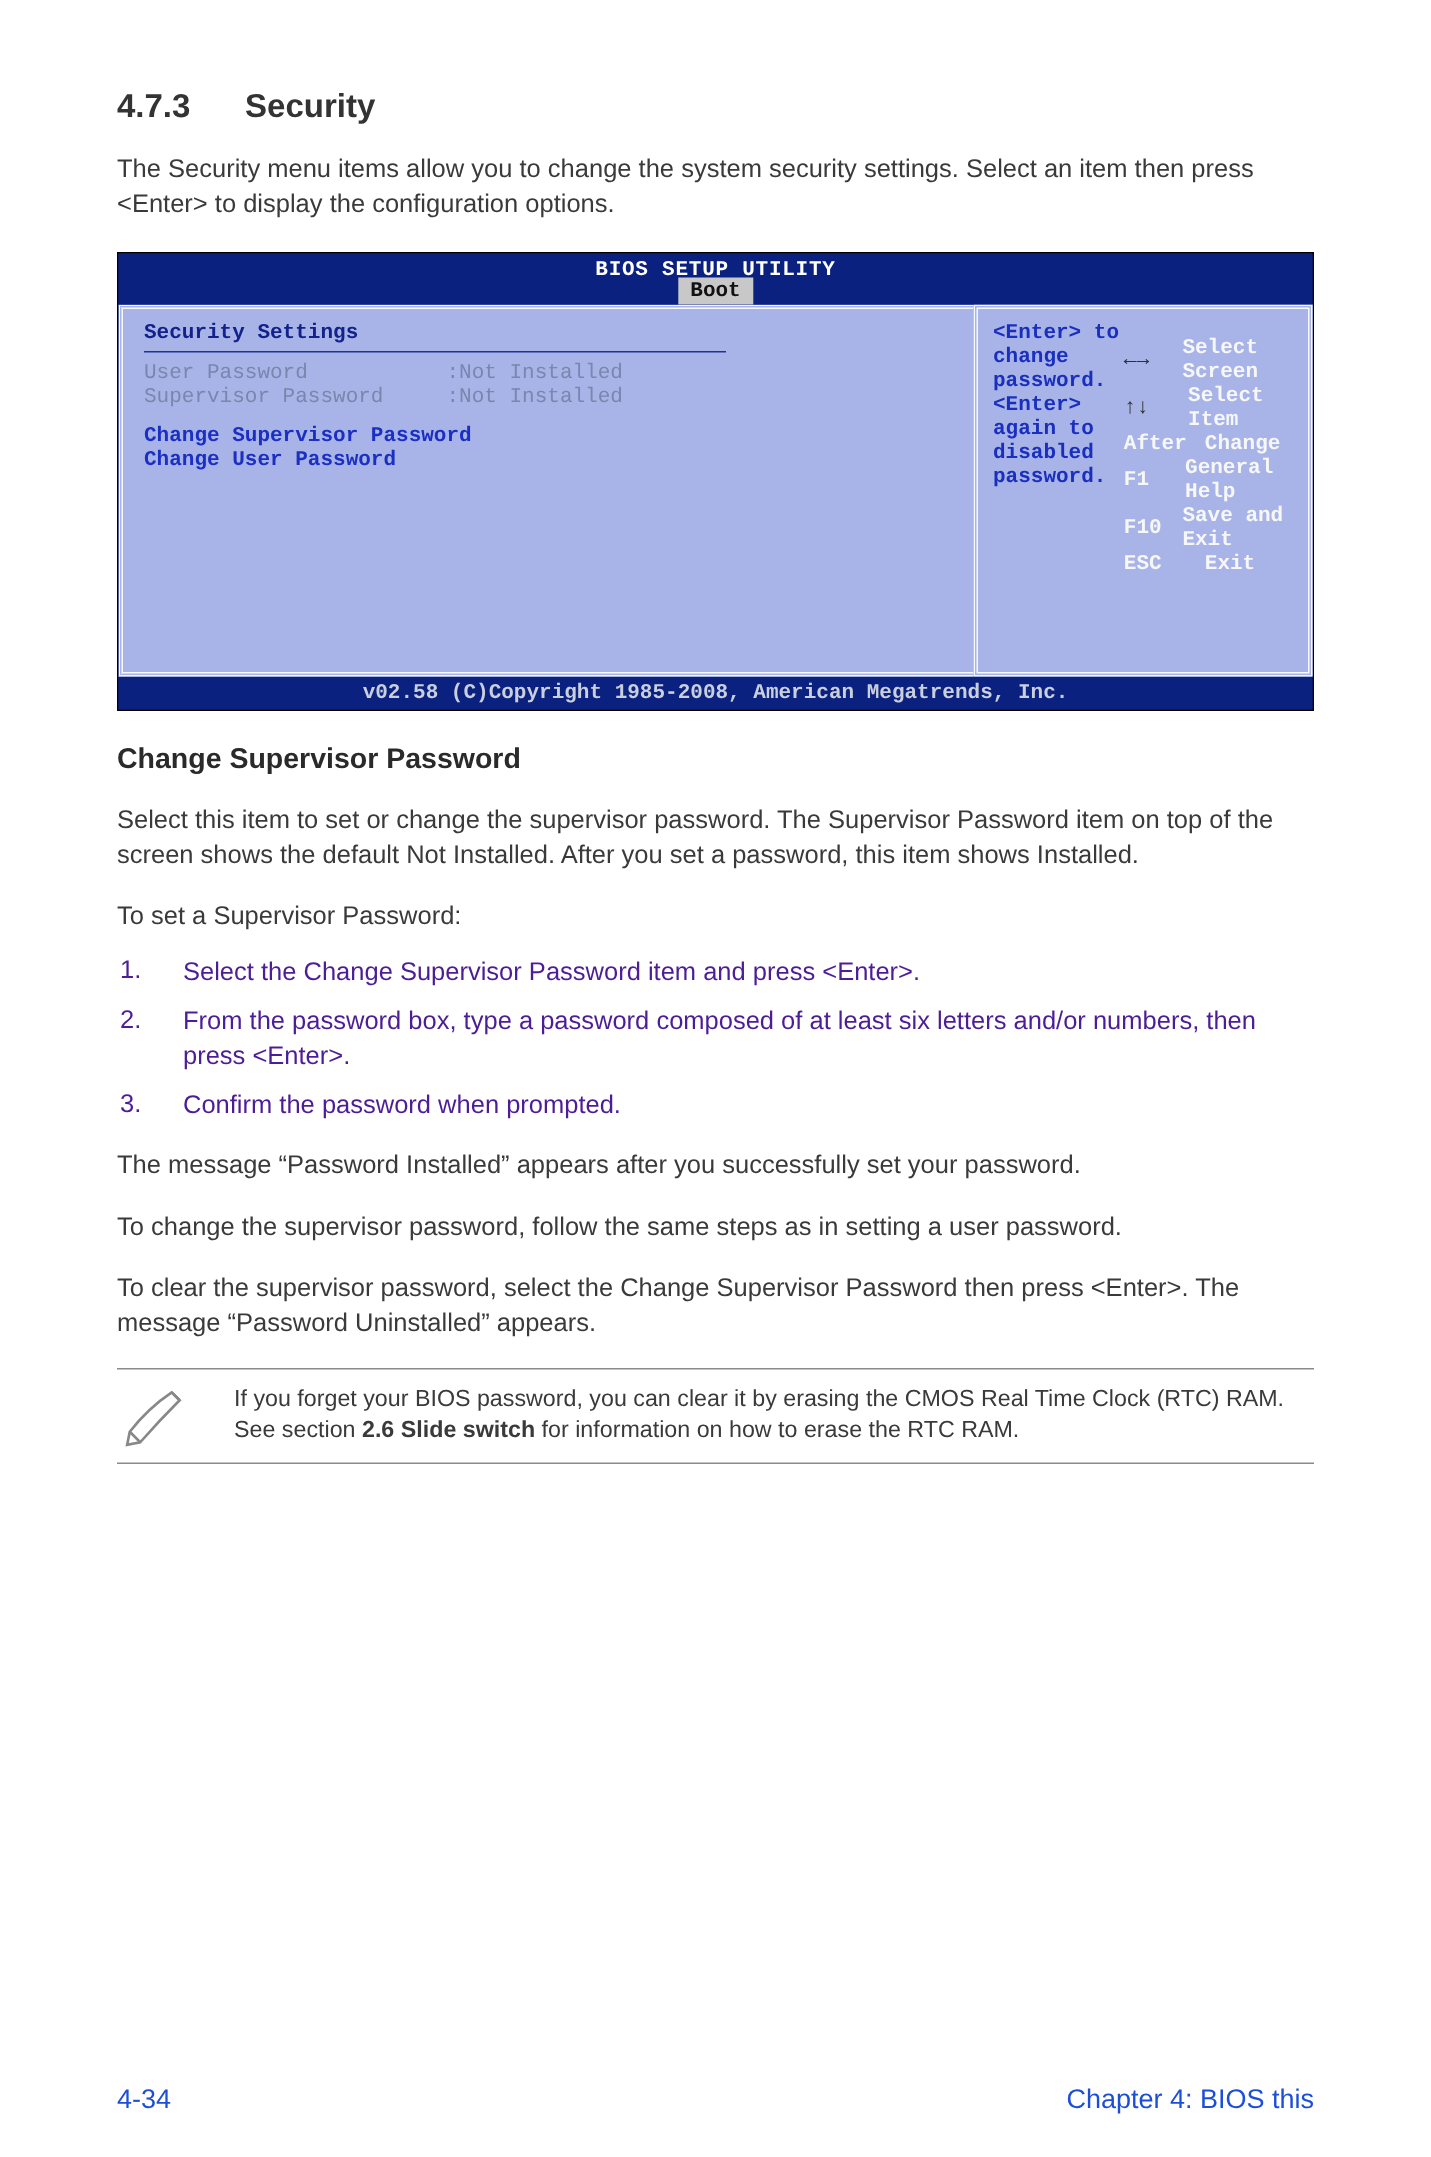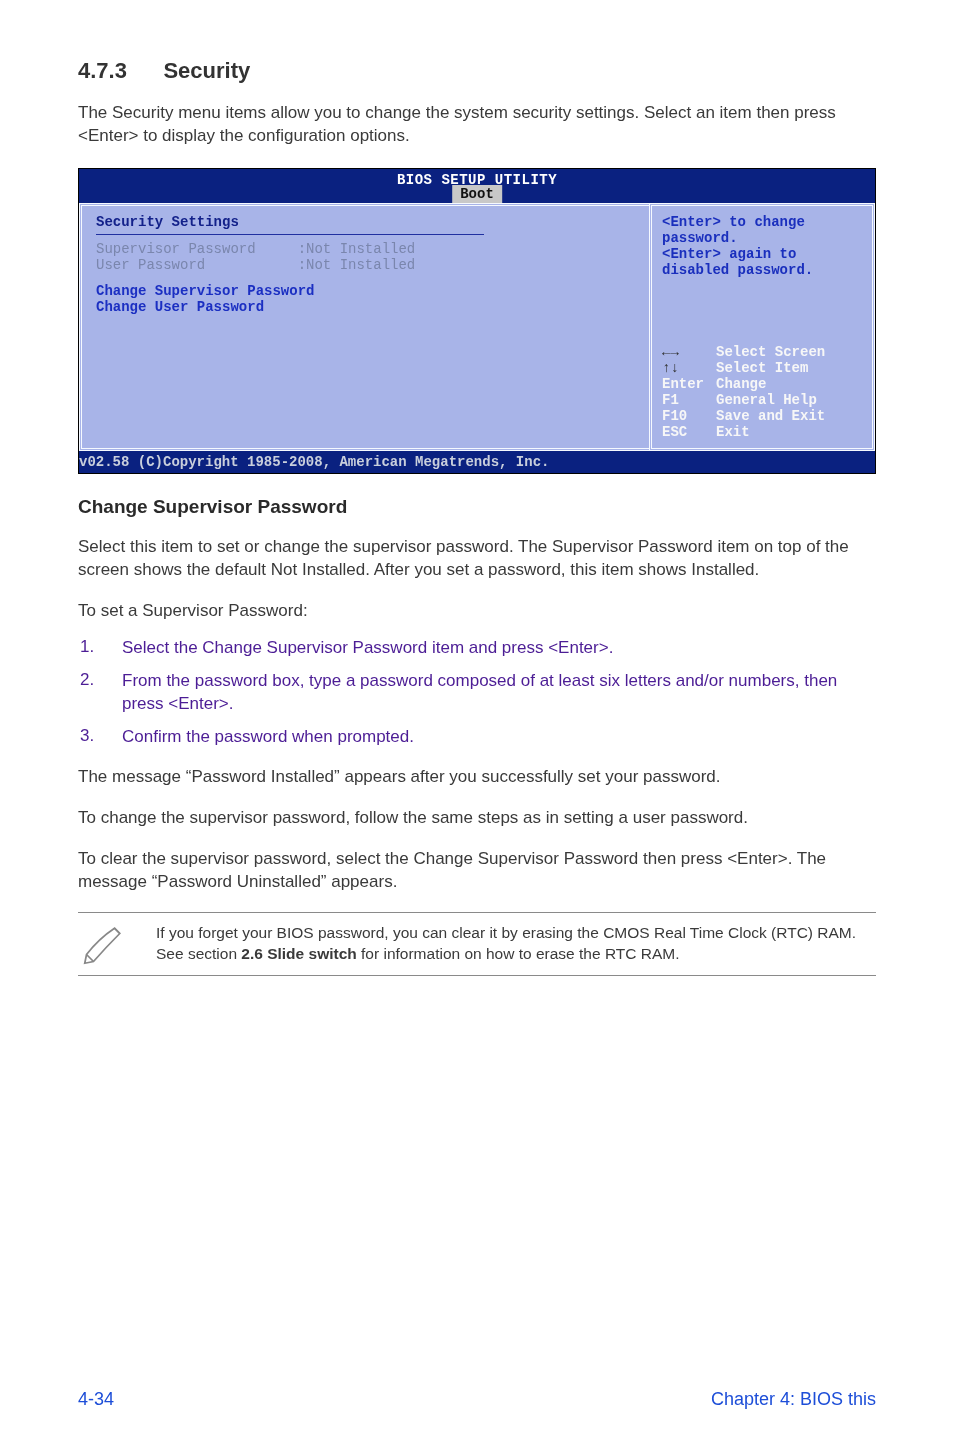--- a/index.html
+++ b/index.html
@@ -73,22 +73,22 @@
     min-height: 248px;
   }
   .bios-right {
     width: 226px;
     background: #a8b4e8;
     border: 3px double #f5f9ff;
     padding: 8px 10px;
     min-height: 248px;
     color: #1a2fbd;
     display: flex;
-    flex-direction: column;
-    justify-content: space-between;
+    flex-direction: row;
+    justify-content: flex-end;
   }
   .bios-left .sec-head {
     color: #13218a;
     font-weight: bold;
   }
   .bios-left .rule {
     border-top: 1px solid #2030a0;
     margin: 4px 0 6px 0;
     width: 72%;
   }
@@ -103,21 +103,21 @@
   .help-top { font-weight: bold; }
   .help-bottom { font-weight: bold; margin-top: 10px; }
   .hb-line { display: flex; gap: 8px; align-items: center; }
   .hb-key { width: 46px; color: #f7f7f7; }
   .hb-text { color: #f7f7f7; }
   .arrow-lr { color:#2f2f2f; font-weight:bold; }
   .arrow-ud { color:#2f2f2f; font-weight:bold; }
   .bios-footer {
     background: #0a2180;
     color: #c9cfdc;
-    text-align: left;
+    text-align: center;
     padding: 3px 0;
     font-weight: bold;
   }
   h3.sub {
     font-size: 19px;
     font-weight: bold;
     margin-top: 22px;
     color: #2a2a2a;
   }
   ol.steps {
@@ -185,42 +185,42 @@
 
 <div class="bios-box">
   <div class="bios-header">
     <div class="bios-header-title">BIOS SETUP UTILITY</div>
     <span class="bios-tab">Boot</span>
   </div>
   <div class="bios-body">
     <div class="bios-left">
       <div class="sec-head">Security Settings</div>
       <div class="rule"></div>
+      <div class="bios-row bios-gray"><span>User Password</span>           <span>:Not Installed</span></div>
       <div class="bios-row bios-gray"><span>Supervisor Password</span>     <span>:Not Installed</span></div>
-      <div class="bios-row bios-gray"><span>User Password</span>           <span>:Not Installed</span></div>
       <div style="height:10px"></div>
       <div class="bios-blue">Change Supervisor Password</div>
       <div class="bios-blue">Change User Password</div>
     </div>
     <div class="bios-right">
       <div class="help-top">
         <div>&lt;Enter&gt; to change password.</div>
         <div>&lt;Enter&gt; again to disabled password.</div>
       </div>
       <div class="help-bottom">
         <div class="hb-line">
           <span class="hb-key arrow-lr">←→</span>
           <span class="hb-text">Select Screen</span>
         </div>
         <div class="hb-line">
           <span class="hb-key arrow-ud">↑↓</span>
           <span class="hb-text">Select Item</span>
         </div>
         <div class="hb-line">
-          <span class="hb-key">Enter</span>
+          <span class="hb-key">After</span>
           <span class="hb-text">Change</span>
         </div>
         <div class="hb-line">
           <span class="hb-key">F1</span>
           <span class="hb-text">General Help</span>
         </div>
         <div class="hb-line">
           <span class="hb-key">F10</span>
           <span class="hb-text">Save and Exit</span>
         </div>

